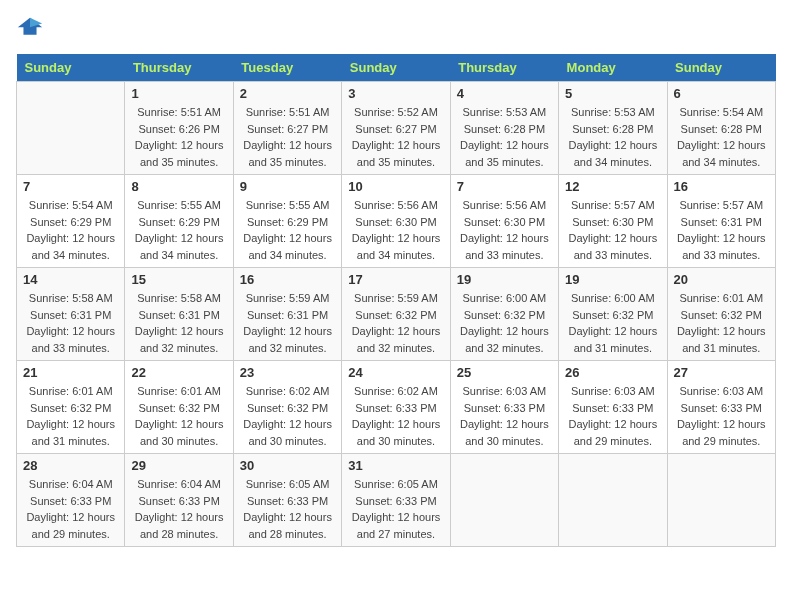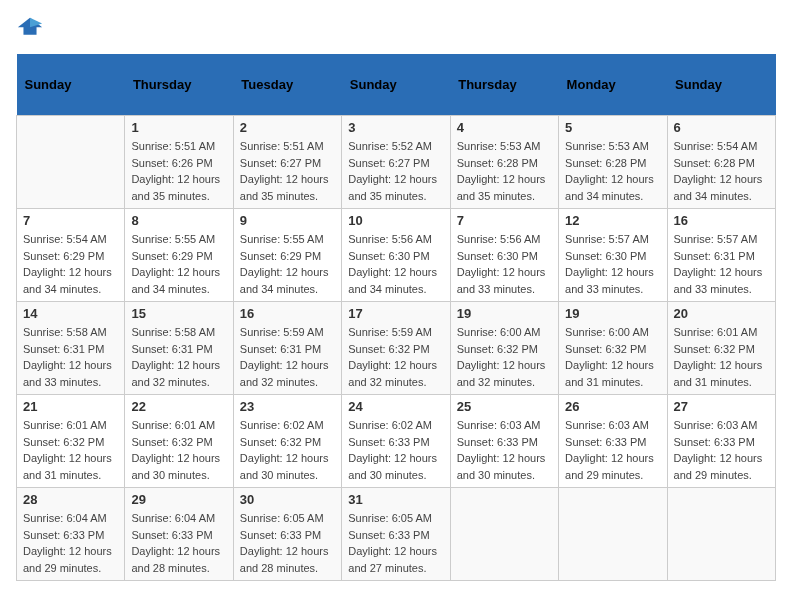--- a/index.html
+++ b/index.html
@@ -42,23 +42,23 @@
       font-size: 14px;
       color: #555;
     }
     table {
       width: 100%;
       border-collapse: collapse;
       font-size: 11px;
     }
     thead tr th {
       background-color: #2a6db5;
-      color: #000000;
+      color: #bef264;
       text-align: left;
-      padding: 23px 8px;
+      padding: 6px 8px;
       font-size: 13px;
     }
     tbody tr td {
       border: 1px solid #ccc;
       vertical-align: top;
       padding: 4px 6px;
       width: 14.28%;
       min-height: 80px;
       color: #333;
     }
@@ -69,20 +69,21 @@
       background-color: #fff;
     }
     .day-num {
       font-weight: bold;
       font-size: 13px;
       margin-bottom: 3px;
     }
     .day-info {
       line-height: 1.5;
       color: #444;
+      text-align: center;
     }
     td.empty {
       background-color: #f9f9f9;
     }
   </style>
 </head>
 <body>
 
 <div class="header">
   <div class="logo">

